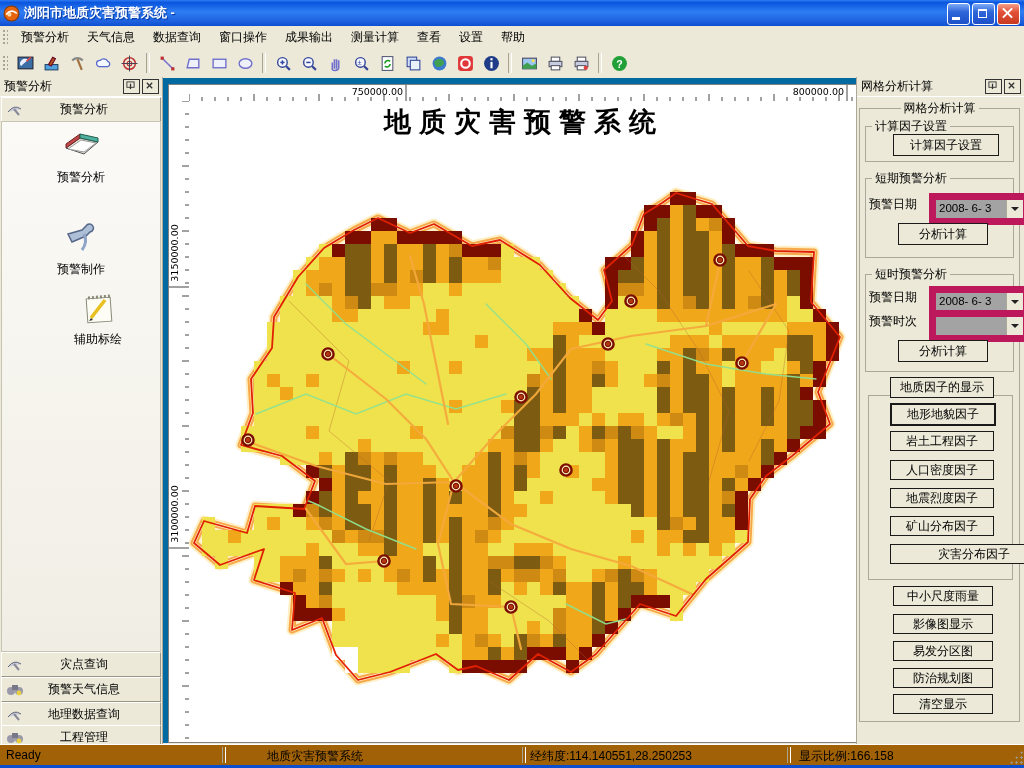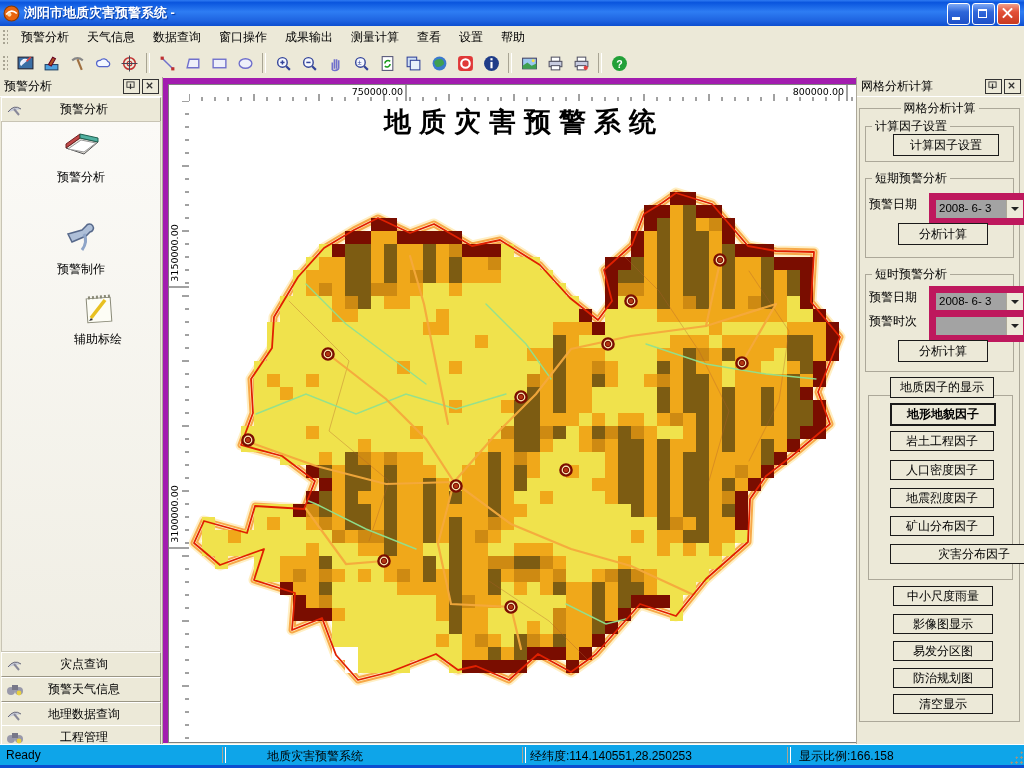--- a/index.html
+++ b/index.html
@@ -50,37 +50,37 @@
     background:linear-gradient(180deg,#FBFAF7,#F0EEE4);border:1px solid #C8C4B4;overflow:hidden;}
   .lp-item{position:absolute;left:0;width:100%;text-align:center;cursor:pointer;}
   .lp-item svg{width:42px;height:36px;}
   .lp-item .lbl{margin-top:2px;font-size:12px;}
   
   fieldset{position:absolute;border:1px solid #ACA899;margin:0;padding:0;}
   legend{font-size:12px;padding:0 3px;margin-left:6px;}
   legend.center{margin:0 auto;}
   .btn{position:absolute;background:#ECE9D8;border:1px solid #1a1a1a;font-size:12px;
     display:flex;align-items:center;justify-content:center;cursor:pointer;font-family:inherit;}
-  .btn.def{border-width:2px;font-weight:bold;}
+  .btn.def{border-width:2px;}
   .rp-label{position:absolute;font-size:12px;}
   .combo{position:absolute;height:18px;background:#a3a3a3;border:7px solid #be185d;display:flex;cursor:pointer;}
   .combo .val{flex:1;padding:2px 3px;font-size:11.5px;white-space:nowrap;overflow:hidden;}
   .combo .arr{width:16px;background:#ECE9D8;border-left:1px solid #ACA899;position:relative;}
   .combo .arr:after{content:"";position:absolute;left:4px;top:7px;border:4px solid transparent;border-top-color:#222;}
   .gb2{position:absolute;border:1px solid #ACA899;}
   
-  .map-region{position:absolute;left:163px;top:78px;width:693px;height:665px;background:#a21caf;}
+  .map-region{position:absolute;left:163px;top:78px;width:693px;height:665px;background:#0369a1;}
   .doc{position:absolute;left:5px;top:6px;width:687px;height:657px;background:#fff;border:1px solid #808080;}
   .corner{position:absolute;left:0;top:0;width:20px;height:16px;border-right:1px solid #555;border-bottom:1px solid #555;background:#fff;}
   .hruler{position:absolute;left:20px;top:0;right:0;height:16px;border-bottom:1px solid #555;background:#fff;}
   .vruler{position:absolute;left:0;top:16px;width:20px;bottom:0;border-right:1px solid #555;background:#fff;}
   .canvas{position:absolute;left:20px;top:16px;right:0;bottom:0;background:#fff;overflow:hidden;}
   .hruler svg,.vruler svg,.canvas svg{display:block;}
   
-  .statusbar{position:absolute;left:0;bottom:3px;width:1024px;height:20px;background:#0ea5e9;
+  .statusbar{position:absolute;left:0;bottom:3px;width:1024px;height:20px;background:#a16207;
     border-top:1px solid #fff;}
   .sb-text{position:absolute;top:3px;font-size:12px;white-space:nowrap;}
   .sb-sep{position:absolute;top:2px;width:2px;height:16px;border-left:1px solid #A8A493;border-right:1px solid #fff;}
   .sb-grip{position:absolute;right:1px;bottom:1px;width:14px;height:14px;
     background-image:radial-gradient(#9a9685 1.2px,transparent 1.3px);background-size:5px 5px;
     clip-path:polygon(100% 0,100% 100%,0 100%);}
   .win-bottom{position:absolute;left:0;bottom:0;width:1024px;height:3px;background:#0C4ED0;}
 </style>
 </head>
 <body>

